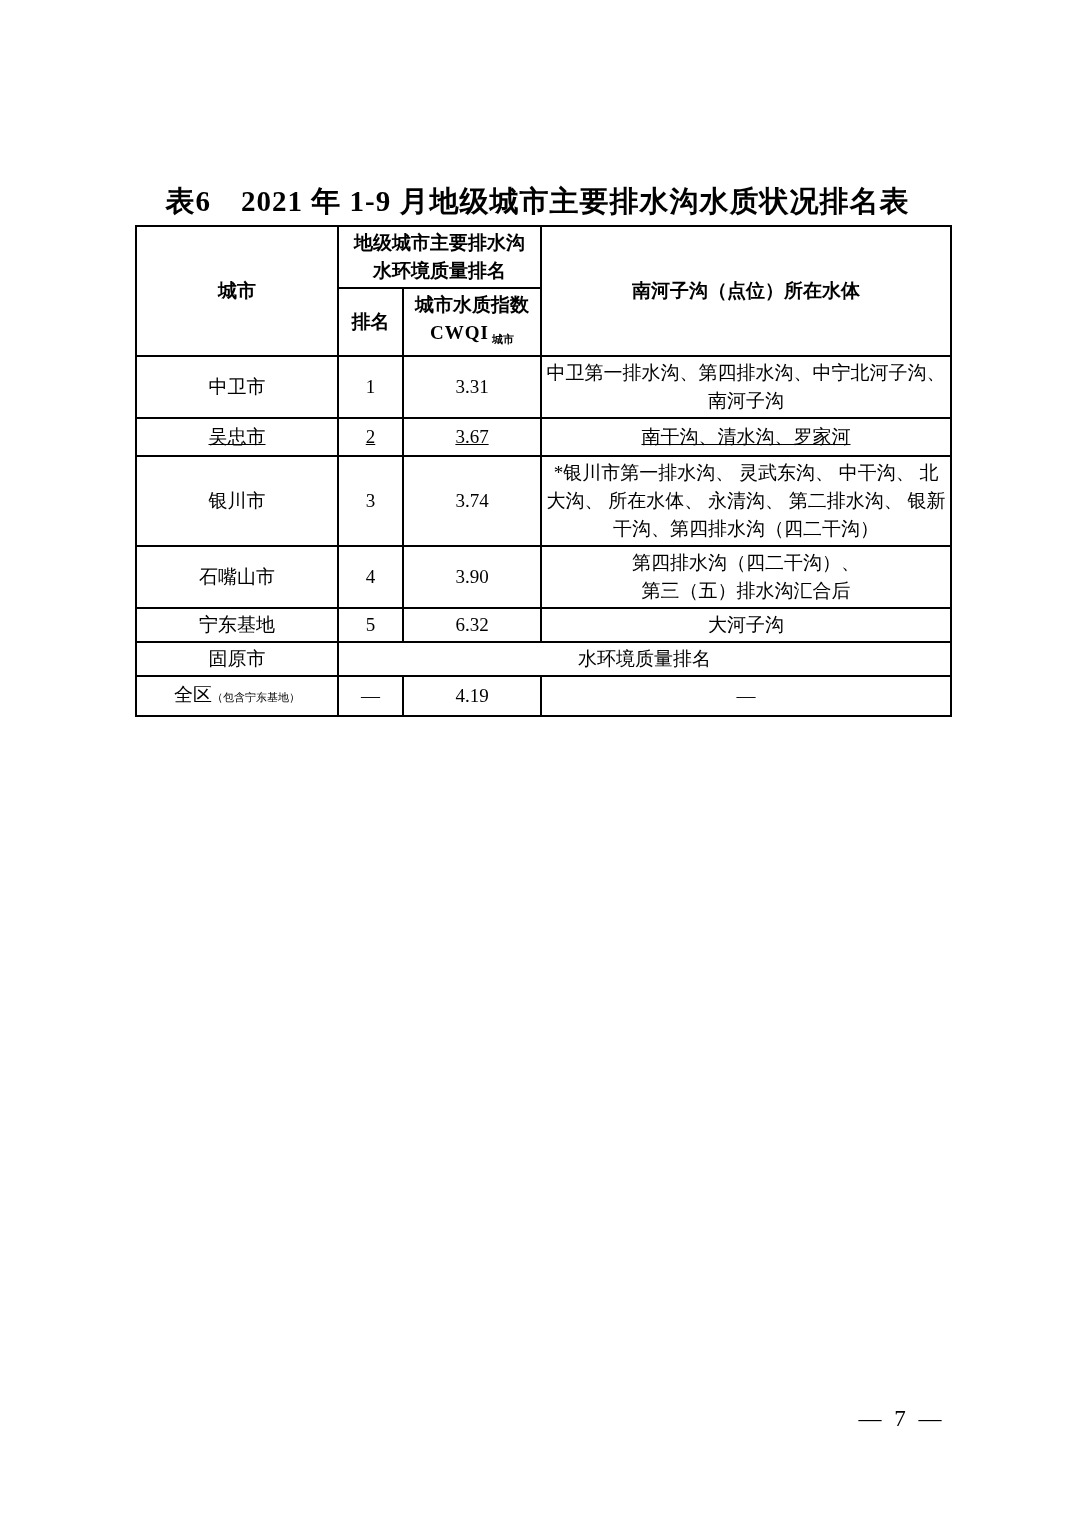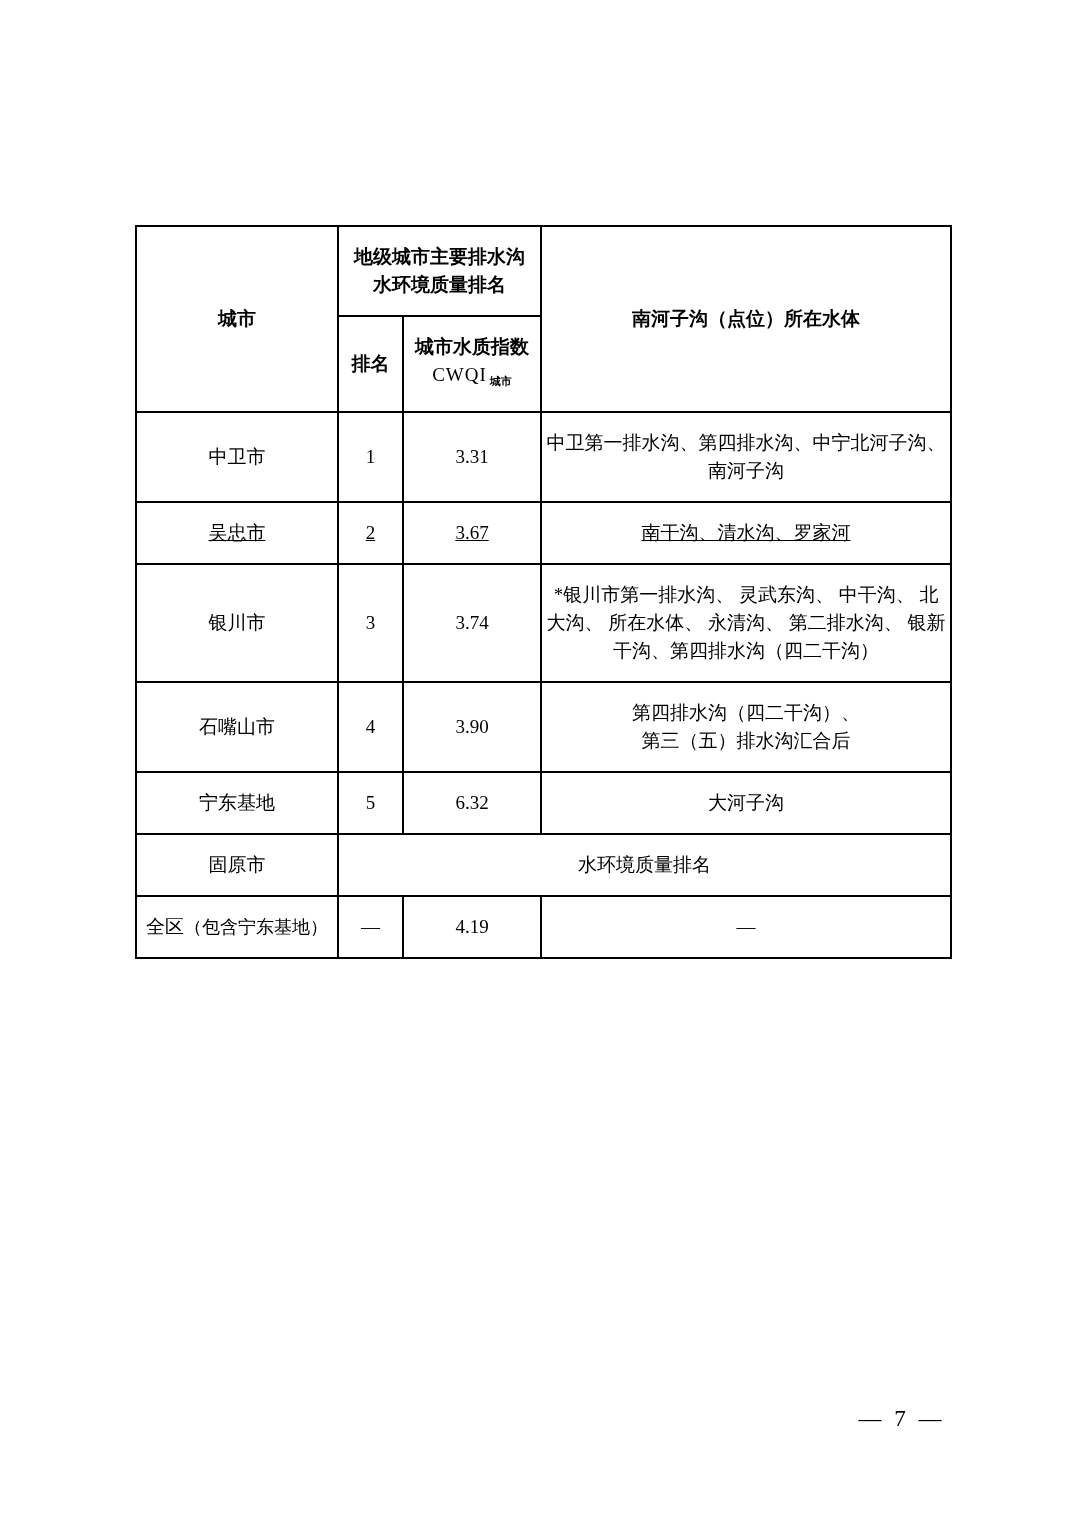--- a/index.html
+++ b/index.html
@@ -32,46 +32,46 @@
     left: 135px;
     top: 225px;
     width: 815px;
     border-collapse: collapse;
     table-layout: fixed;
   }
   table.ranking-table td {
     border: 2px solid #000000;
     text-align: center;
     vertical-align: middle;
-    padding: 16px 4px;
+    padding: 2px 4px;
     font-size: 19px;
     line-height: 28px;
   }
   td.hdr {
     font-weight: bold;
   }
   .pre {
     white-space: pre-line;
   }
   .cwqi-abbr {
-    font-weight: normal;
+    font-weight: bold;
     letter-spacing: 1px;
     text-align: center;
   }
   .cwqi-sub {
     font-weight: bold;
     font-size: 11px;
     vertical-align: -4px;
     margin-left: 3px;
   }
   .num {
     font-size: 20px;
   }
   .city-note {
-    font-size: 18px;
+    font-size: 11px;
   }
   tr.hr1 { height: 46px; }
   tr.hr2 { height: 54px; }
   tr.r0 { height: 54px; }
   tr.r1 { height: 38px; text-decoration: underline; }
   tr.r2 { height: 88px; }
   tr.r3 { height: 52px; margin-left: 32px; }
   tr.r4 { height: 24px; }
   tr.r5 { height: 28px; }
   tr.r6 { height: 40px; }
@@ -84,20 +84,21 @@
     font-size: 23px;
     word-spacing: 7px;
     white-space: nowrap;
   }
 </style>
 </head>
 <body>
 
 <div class="page">
 
+  <div class="doc-title">表6　2021 年 1-9 月地级城市主要排水沟水质状况排名表</div>
 
   <table class="ranking-table">
     <colgroup>
       <col style="width:202px">
       <col style="width:65px">
       <col style="width:138px">
       <col style="width:410px">
     </colgroup>
     <tbody>
       <tr class="hr1">

